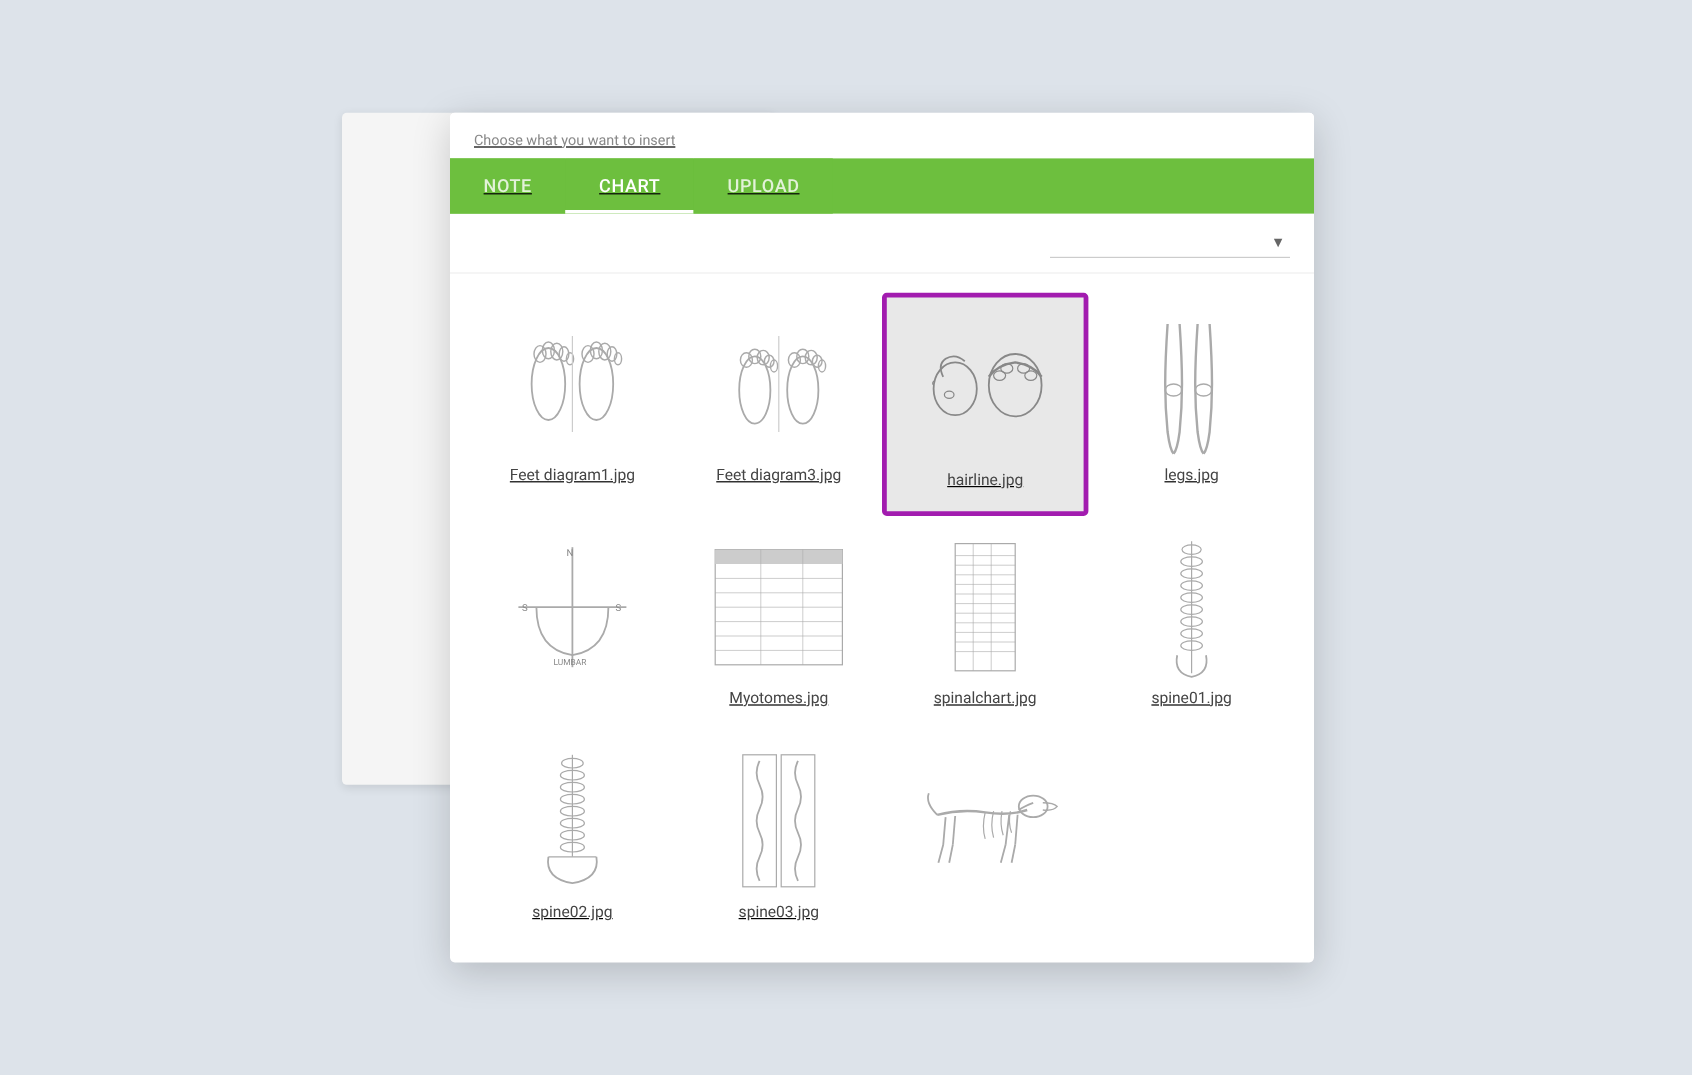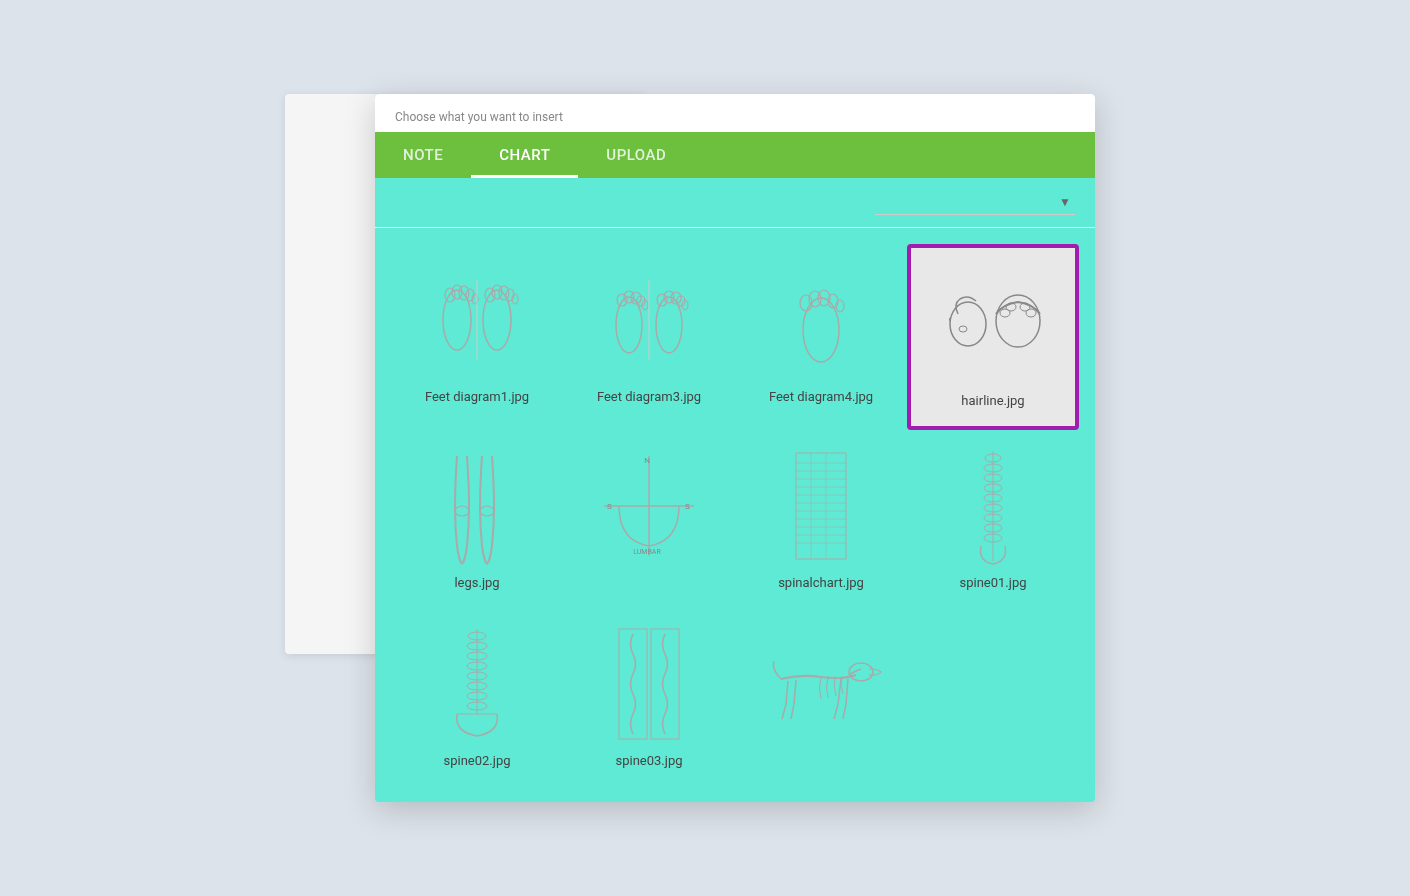--- a/index.html
+++ b/index.html
@@ -27,26 +27,27 @@
       left: -30px;
       width: 360px;
       height: 560px;
       background: #f5f5f5;
       border-radius: 4px;
       box-shadow: 0 2px 8px rgba(0,0,0,0.1);
     }
 
     .dialog {
       position: relative;
-      background: #5eead4;
+      background: #ffffff;
       border-radius: 4px;
       box-shadow: 0 8px 32px rgba(0,0,0,0.18);
       margin-left: 60px;
       overflow: hidden;
       min-width: 700px;
+      text-decoration: underline;
     }
 
     .dialog-header {
       background: #fff;
       border-bottom: none;
     }
 
     .dialog-label {
       font-size: 12px;
       color: #888;
@@ -243,34 +244,20 @@
             <ellipse cx="72" cy="33" rx="5" ry="6" fill="none" stroke="#aaa" stroke-width="1.2"></ellipse>
             <ellipse cx="77" cy="36" rx="4" ry="5" fill="none" stroke="#aaa" stroke-width="1.2"></ellipse>
             <ellipse cx="81" cy="40" rx="3" ry="5" fill="none" stroke="#aaa" stroke-width="1.2"></ellipse>
             <line x1="45" y1="15" x2="45" y2="95" stroke="#ccc" stroke-width="1"></line>
           </svg>
         </div>
         <div class="chart-label">Feet
 diagram3.jpg</div>
       </div>
 
-      <div class="chart-item">
-        <div class="chart-image-placeholder">
-          <svg width="90" height="110" viewBox="0 0 90 110">
-            <ellipse cx="45" cy="65" rx="18" ry="32" fill="none" stroke="#aaa" stroke-width="1.5"></ellipse>
-            <ellipse cx="30" cy="38" rx="6" ry="8" fill="none" stroke="#aaa" stroke-width="1.2"></ellipse>
-            <ellipse cx="39" cy="34" rx="6" ry="8" fill="none" stroke="#aaa" stroke-width="1.2"></ellipse>
-            <ellipse cx="48" cy="33" rx="6" ry="8" fill="none" stroke="#aaa" stroke-width="1.2"></ellipse>
-            <ellipse cx="57" cy="36" rx="5" ry="7" fill="none" stroke="#aaa" stroke-width="1.2"></ellipse>
-            <ellipse cx="64" cy="41" rx="4" ry="6" fill="none" stroke="#aaa" stroke-width="1.2"></ellipse>
-          </svg>
-        </div>
-        <div class="chart-label">Feet
-diagram4.jpg</div>
-      </div>
 
       <div class="chart-item selected">
         <div class="chart-image-placeholder">
           <svg width="110" height="110" viewBox="0 0 110 110">
 
             <ellipse cx="30" cy="55" rx="18" ry="22" fill="none" stroke="#888" stroke-width="1.5"></ellipse>
             <path d="M20,45 Q15,35 22,30 Q30,25 38,32" fill="none" stroke="#888" stroke-width="1.5"></path>
             <ellipse cx="25" cy="60" rx="4" ry="3" fill="none" stroke="#888" stroke-width="1"></ellipse>
             <path d="M12,52 Q10,50 13,48" fill="none" stroke="#888" stroke-width="1"></path>
 
@@ -313,20 +300,41 @@
             <path d="M20,55 Q20,90 50,95 Q80,90 80,55" fill="none" stroke="#aaa" stroke-width="1.5"></path>
 
             <text x="48" y="12" font-size="8" fill="#888" text-anchor="middle">N</text>
             <text x="48" y="103" font-size="7" fill="#888" text-anchor="middle">LUMBAR</text>
             <text x="8" y="58" font-size="8" fill="#888">S</text>
             <text x="86" y="58" font-size="8" fill="#888">S</text>
           </svg>
         </div>
       </div>
 
+      <div class="chart-item">
+        <div class="chart-image-placeholder">
+          <svg width="110" height="100" viewBox="0 0 110 100">
+
+            <rect x="2" y="2" width="106" height="96" fill="none" stroke="#aaa" stroke-width="1"></rect>
+
+            <rect x="2" y="2" width="106" height="12" fill="#ccc"></rect>
+
+            <line x1="2" y1="26" x2="108" y2="26" stroke="#aaa" stroke-width="0.5"></line>
+            <line x1="2" y1="38" x2="108" y2="38" stroke="#aaa" stroke-width="0.5"></line>
+            <line x1="2" y1="50" x2="108" y2="50" stroke="#aaa" stroke-width="0.5"></line>
+            <line x1="2" y1="62" x2="108" y2="62" stroke="#aaa" stroke-width="0.5"></line>
+            <line x1="2" y1="74" x2="108" y2="74" stroke="#aaa" stroke-width="0.5"></line>
+            <line x1="2" y1="86" x2="108" y2="86" stroke="#aaa" stroke-width="0.5"></line>
+
+            <line x1="40" y1="2" x2="40" y2="98" stroke="#aaa" stroke-width="0.5"></line>
+            <line x1="75" y1="2" x2="75" y2="98" stroke="#aaa" stroke-width="0.5"></line>
+          </svg>
+        </div>
+        <div class="chart-label">Myotomes.jpg</div>
+      </div>
 
       <div class="chart-item">
         <div class="chart-image-placeholder">
           <svg width="60" height="110" viewBox="0 0 60 110">
 
             <rect x="5" y="2" width="50" height="106" fill="none" stroke="#aaa" stroke-width="1"></rect>
 
             <line x1="5" y1="12" x2="55" y2="12" stroke="#aaa" stroke-width="0.5"></line>
             <line x1="5" y1="20" x2="55" y2="20" stroke="#aaa" stroke-width="0.5"></line>
             <line x1="5" y1="28" x2="55" y2="28" stroke="#aaa" stroke-width="0.5"></line>

